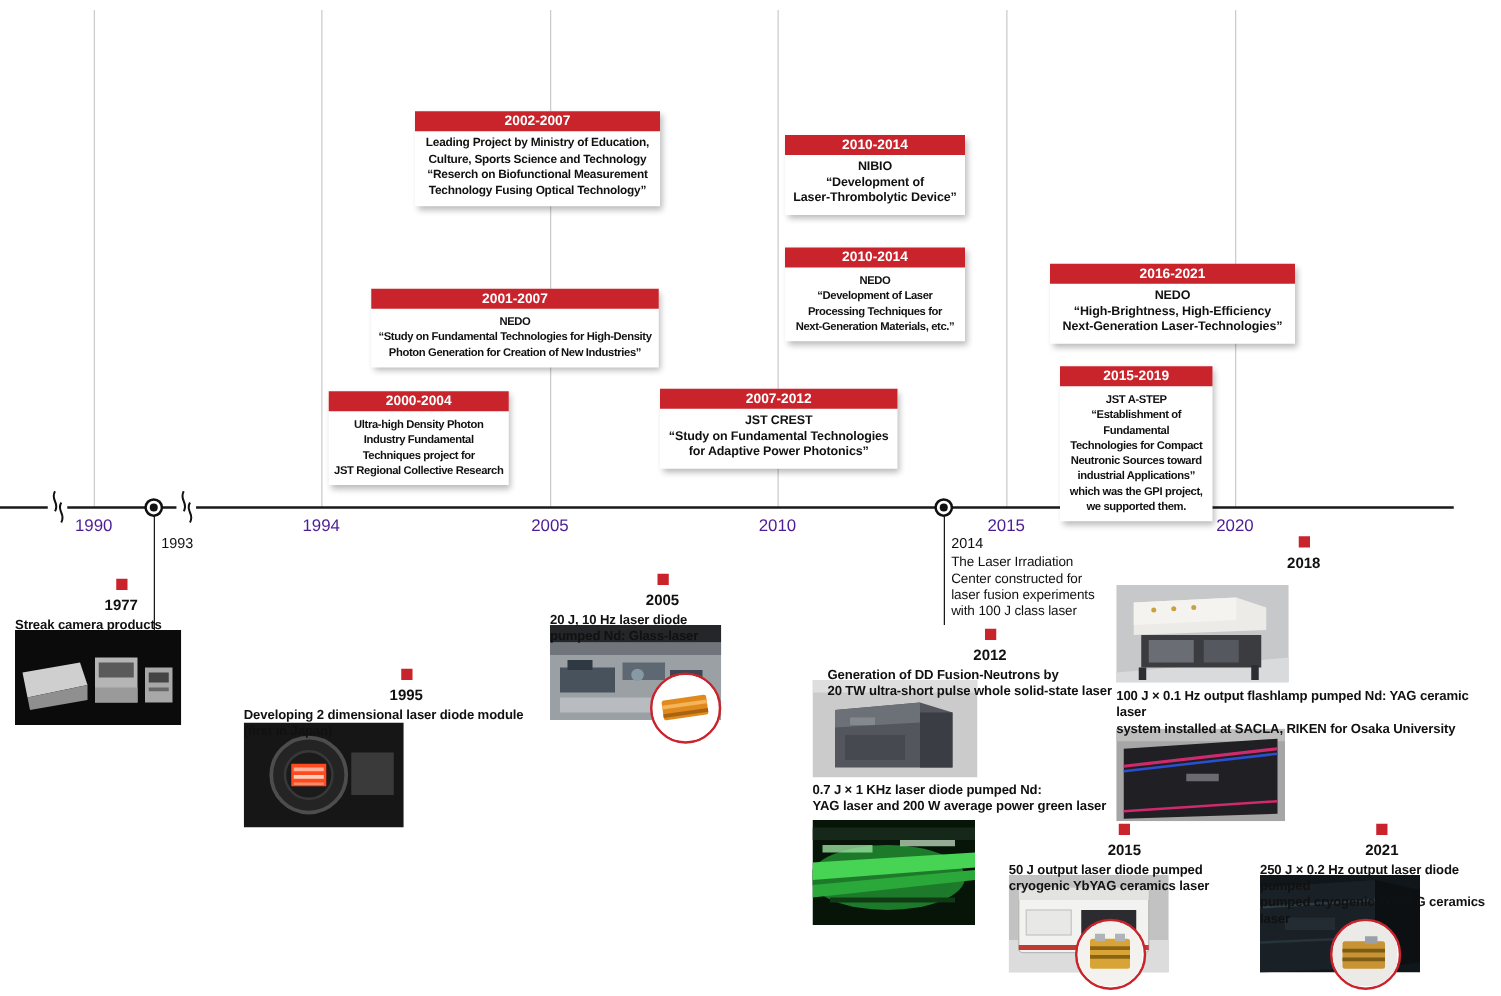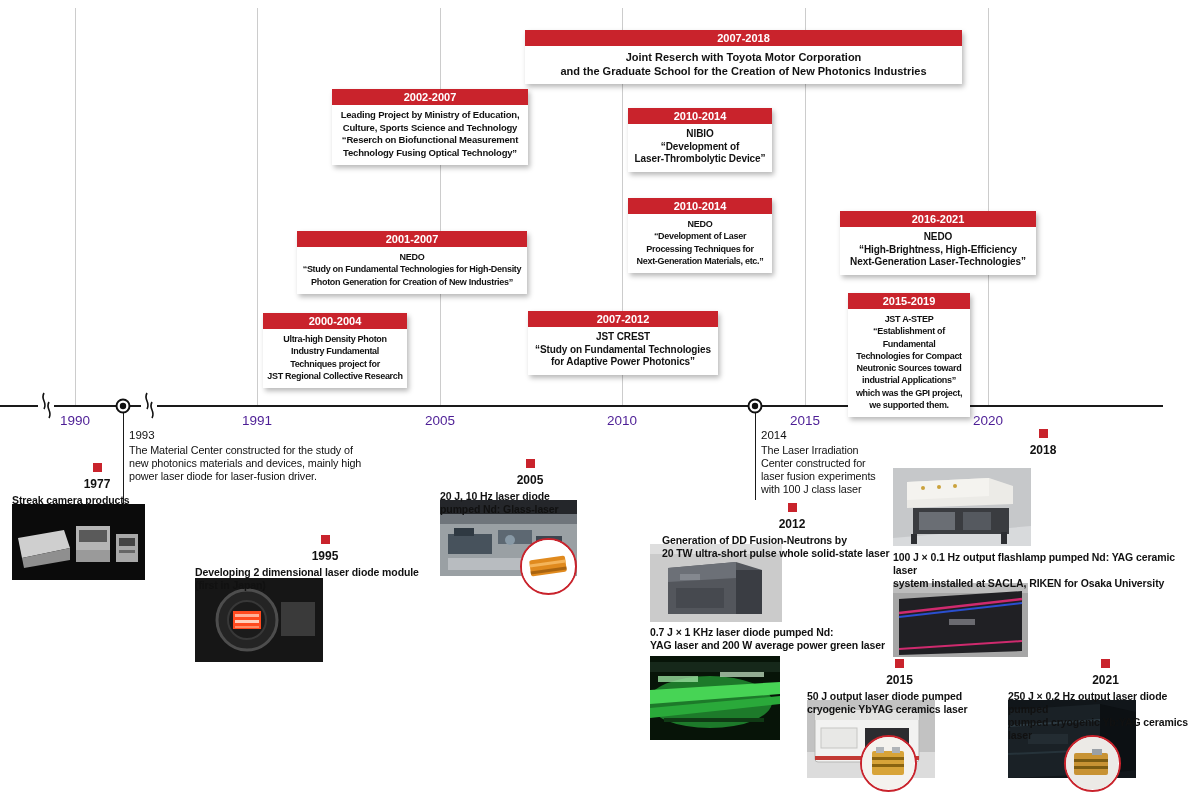--- a/index.html
+++ b/index.html
@@ -45,25 +45,20 @@
 
 <div id="stage">
 
   <div class="g" style="left:75px"></div>
   <div class="g" style="left:257px"></div>
   <div class="g" style="left:440px"></div>
   <div class="g" style="left:622px"></div>
   <div class="g" style="left:805px"></div>
   <div class="g" style="left:988px"></div>
 
-  <div class="pbox" style="left:525px;top:30px;width:437px">
-    <div class="hd">2007-2018</div>
-    <div class="bd fs11">Joint Reserch with Toyota Motor Corporation
-and the Graduate School for the Creation of New Photonics Industries</div>
-  </div>
   <div class="pbox" style="left:332px;top:89px;width:196px">
     <div class="hd">2002-2007</div>
     <div class="bd fs95">Leading Project by Ministry of Education,
 Culture, Sports Science and Technology
 “Reserch on Biofunctional Measurement
 Technology Fusing  Optical Technology”</div>
   </div>
   <div class="pbox" style="left:297px;top:231px;width:230px">
     <div class="hd">2001-2007</div>
     <div class="bd fs9">NEDO
@@ -108,21 +103,21 @@
 “Establishment of Fundamental
 Technologies for Compact
 Neutronic Sources toward
 industrial Applications”
 which was the GPI project,
 we supported them.</div>
   </div>
 
   <div class="axis"></div>
   <div class="ylab" style="left:40px">1990</div>
-  <div class="ylab" style="left:222px">1991</div>
+  <div class="ylab" style="left:222px">1994</div>
   <div class="ylab" style="left:405px">2005</div>
   <div class="ylab" style="left:587px">2010</div>
   <div class="ylab" style="left:770px">2015</div>
   <div class="ylab" style="left:953px">2020</div>
 
   <div class="brk" style="left:38px">
     <svg width="16" height="27" viewBox="0 0 16 27">
         <rect width="16" height="27" fill="#fff"></rect>
         <path d="M6 1 C2 8 10 10 6 17" stroke="#111" stroke-width="1.6" fill="none"></path>
         <path d="M11 10 C7 17 15 19 11 26" stroke="#111" stroke-width="1.6" fill="none"></path>
@@ -154,23 +149,20 @@
   <div class="ms" style="left:12px;top:463px;width:170px">
     <div class="yr">
         <span class="sq"></span>
         <span>1977</span>
       </div>
     <div class="desc">Streak camera products</div>
   </div>
 
   <div class="ms plain" style="left:129px;top:429px;width:265px">
     <div class="pyr">1993</div>
-    <div class="desc">The Material Center constructed for the study of
-new photonics materials and devices, mainly high
-power laser diode for laser-fusion driver.</div>
   </div>
 
   <div class="ms" style="left:195px;top:535px;width:260px">
     <div class="yr">
         <span class="sq"></span>
         <span>1995</span>
       </div>
     <div class="desc">Developing 2 dimensional laser diode module
 (first in Japan)</div>
   </div>

